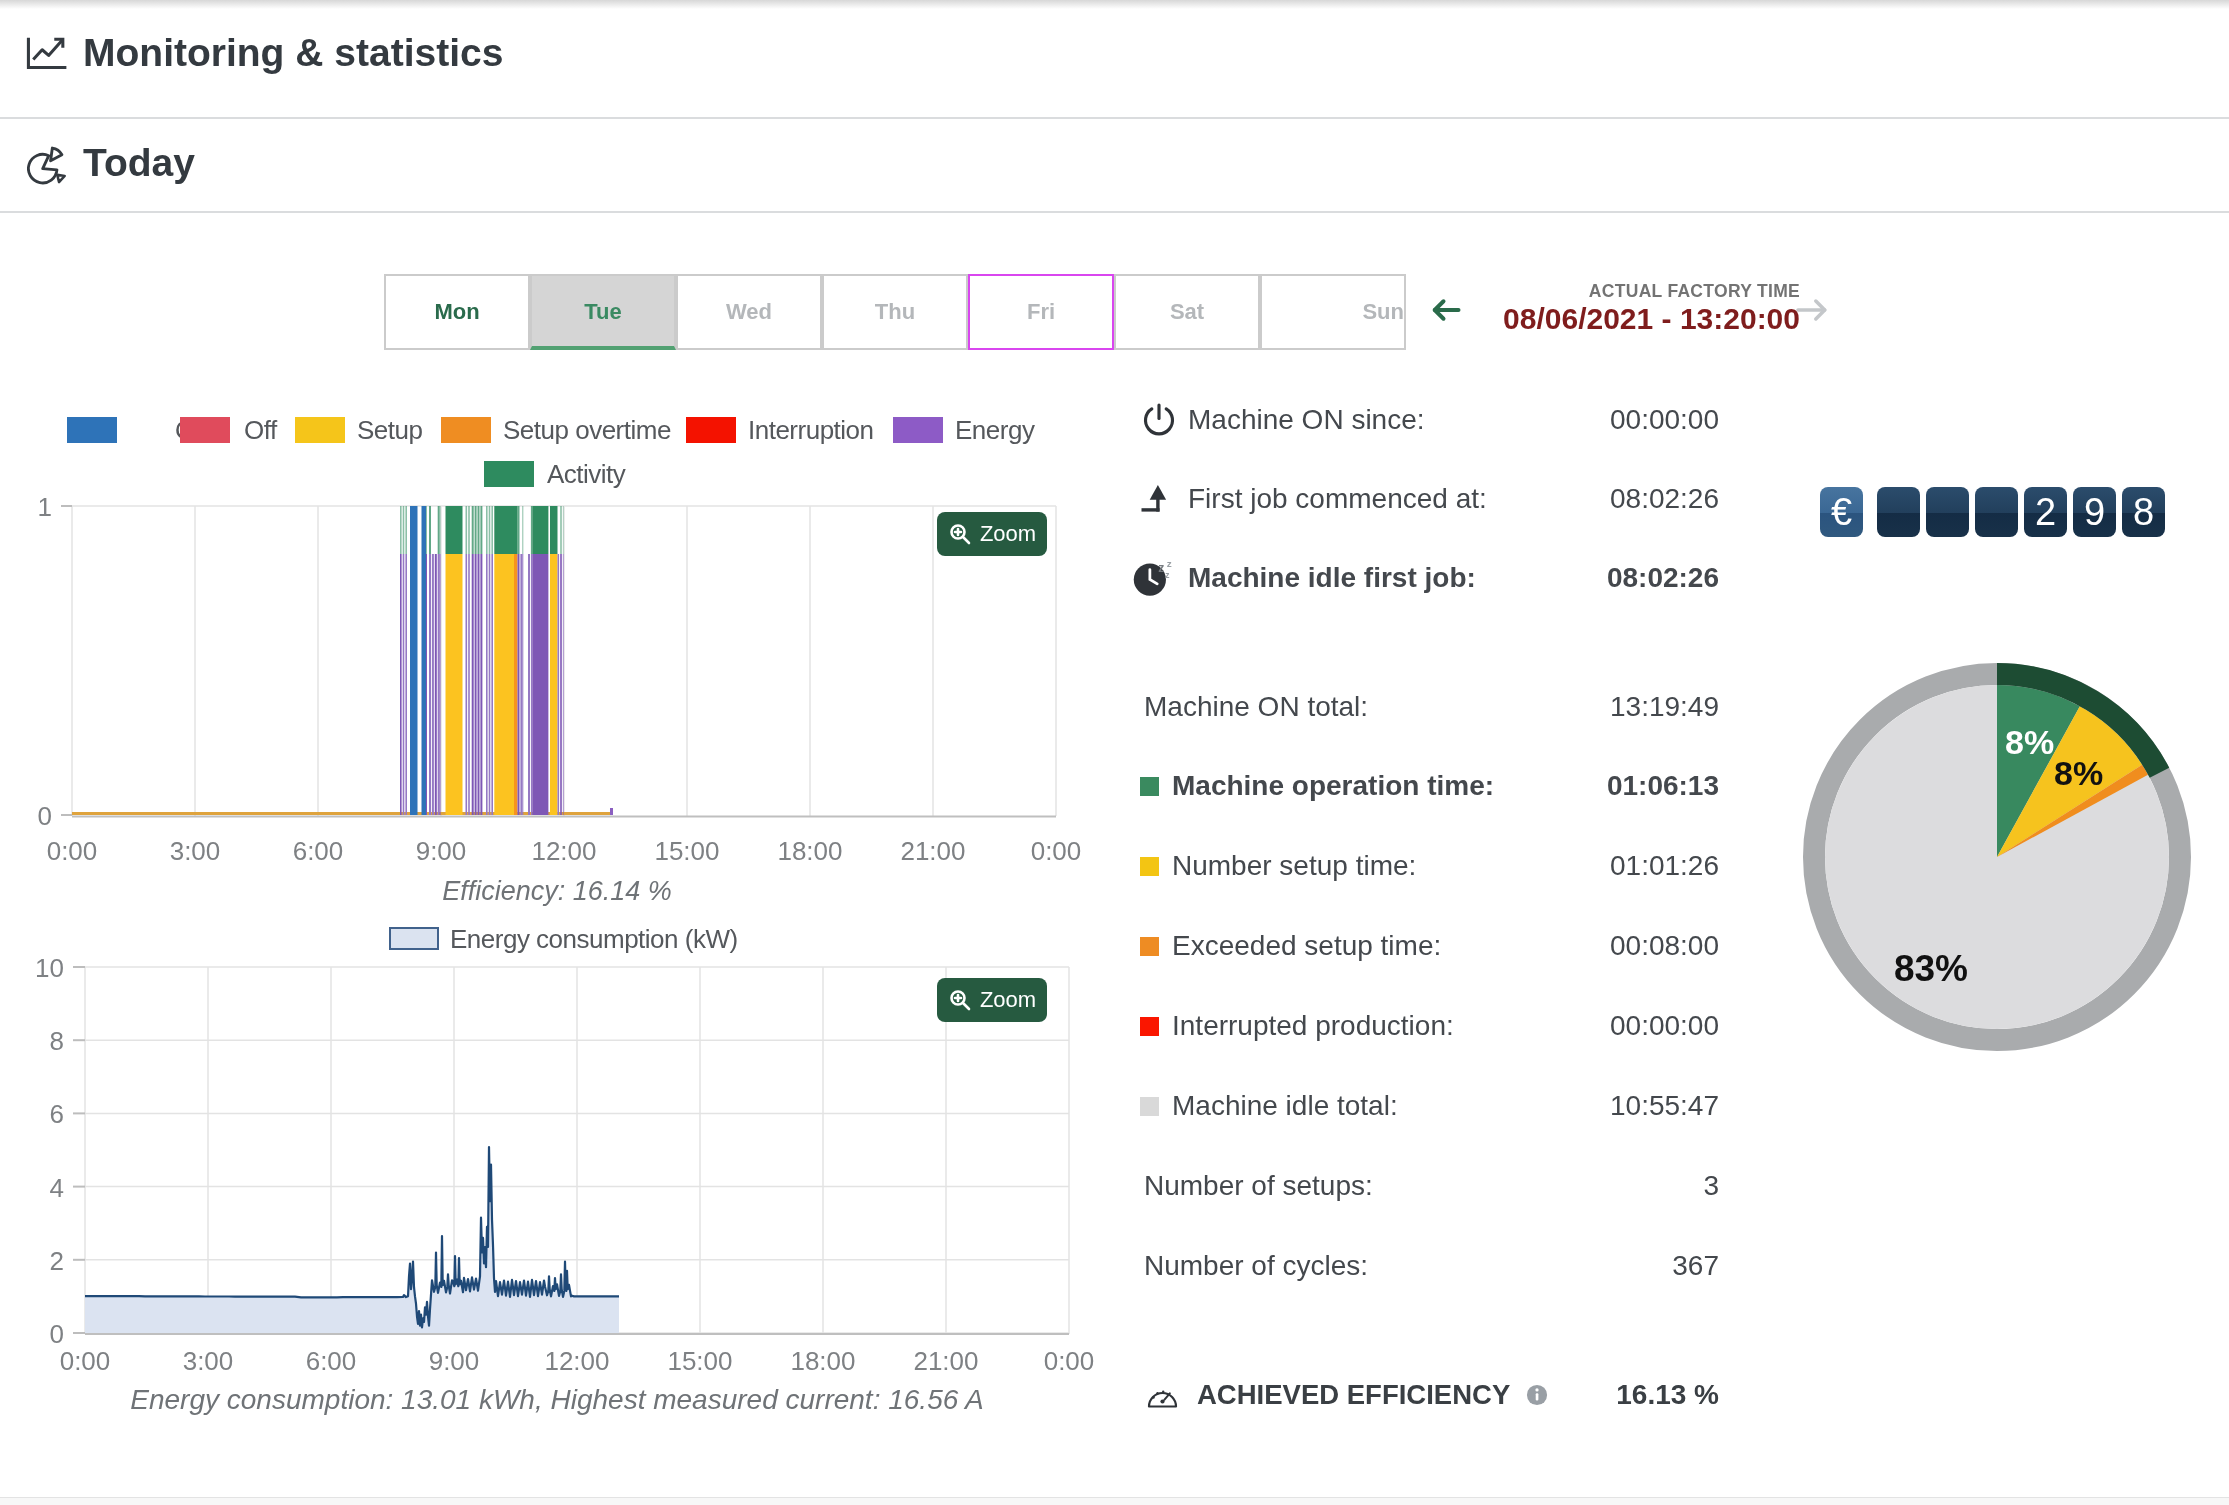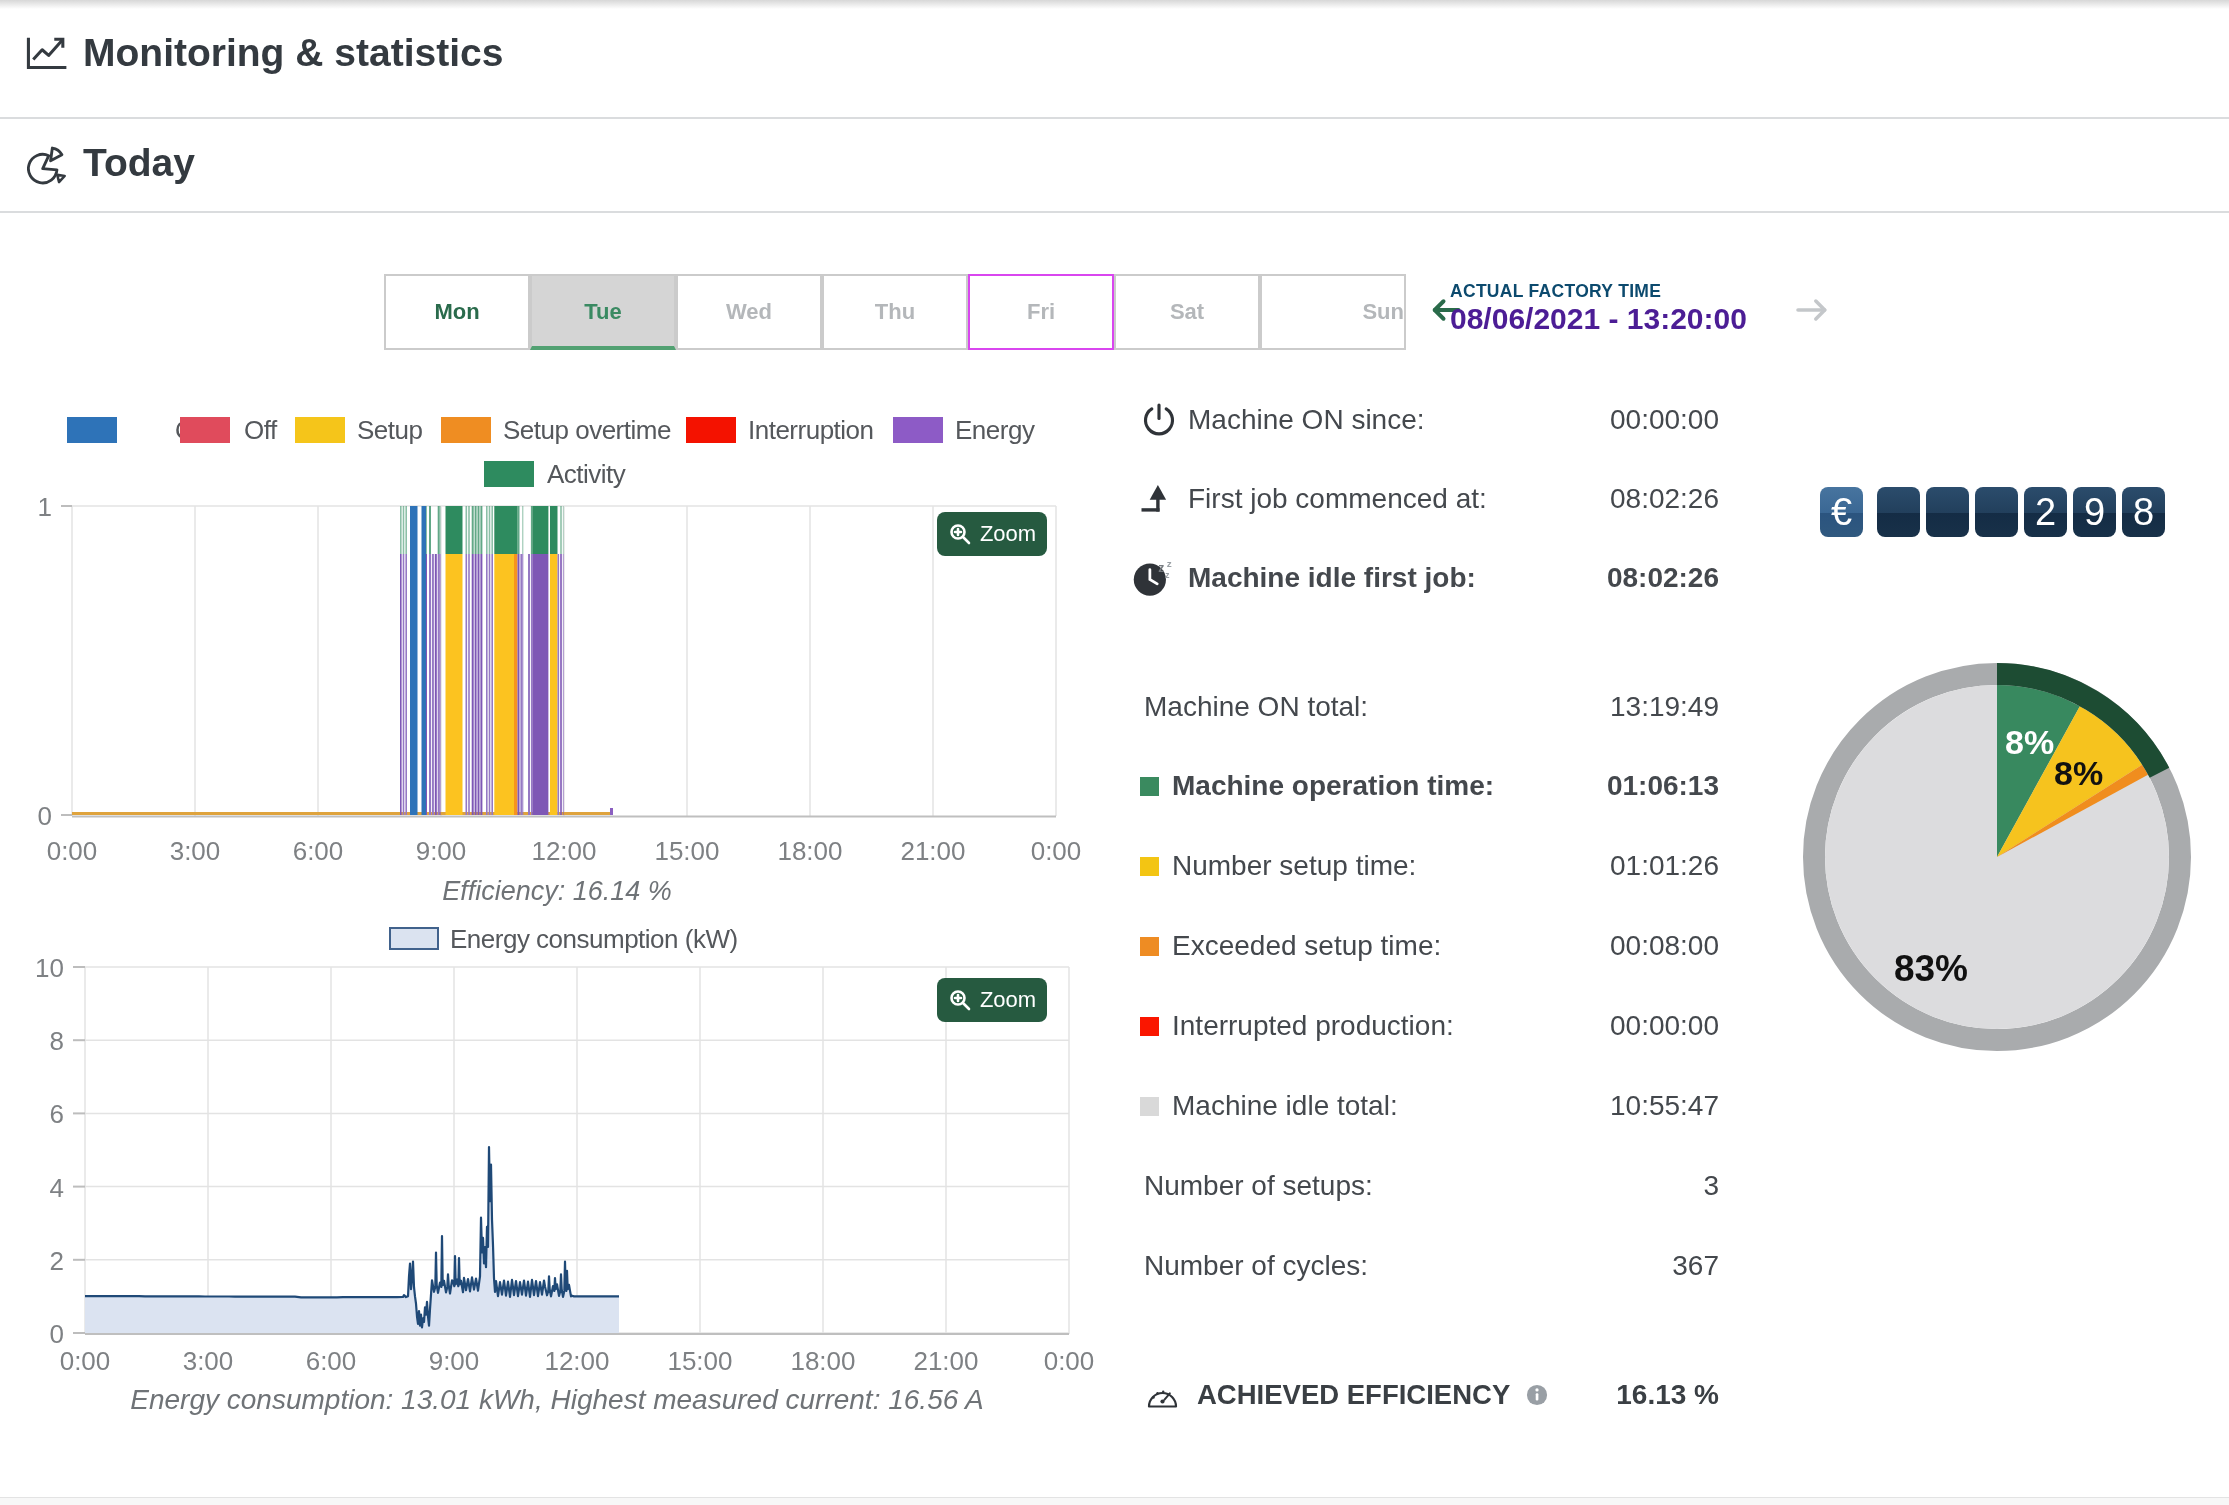--- a/index.html
+++ b/index.html
@@ -30,22 +30,22 @@
 <div style="position:absolute;left:530px;top:274px;width:146px;height:76px;box-sizing:border-box;border:2px solid #cbcbcb;background:#d5d5d5;color:#3a8a62;border-bottom:4px solid #52a172;font-size:22px;font-weight:bold;text-align:center;line-height:72px;">Tue</div>
 <div style="position:absolute;left:676px;top:274px;width:146px;height:76px;box-sizing:border-box;border:2px solid #cbcbcb;background:#fff;color:#b4b7ba;font-size:22px;font-weight:bold;text-align:center;line-height:72px;">Wed</div>
 <div style="position:absolute;left:822px;top:274px;width:146px;height:76px;box-sizing:border-box;border:2px solid #cbcbcb;background:#fff;color:#b4b7ba;font-size:22px;font-weight:bold;text-align:center;line-height:72px;">Thu</div>
 <div style="position:absolute;left:968px;top:274px;width:146px;height:76px;box-sizing:border-box;border:2px solid #d946ef;background:#fff;color:#b4b7ba;font-size:22px;font-weight:bold;text-align:center;line-height:72px;">Fri</div>
 <div style="position:absolute;left:1114px;top:274px;width:146px;height:76px;box-sizing:border-box;border:2px solid #cbcbcb;background:#fff;color:#b4b7ba;font-size:22px;font-weight:bold;text-align:center;line-height:72px;">Sat</div>
 <div style="position:absolute;left:1260px;top:274px;width:146px;height:76px;box-sizing:border-box;border:2px solid #cbcbcb;background:#fff;color:#b4b7ba;font-size:22px;font-weight:bold;text-align:right;line-height:72px;">Sun</div>
 <div style="position:absolute;left:1431px;top:297px;"><svg width="30" height="26" viewBox="0 0 24 20" fill="none" stroke="#2a6b4a" stroke-width="3.2" stroke-linecap="round" stroke-linejoin="round">
         <path d="M22 10 H3"></path>
         <path d="M10 3 L3 10 l7 7"></path>
       </svg></div>
-<div style="position:absolute;left:1450px;top:281px;width:350px;text-align:left;font-size:17.5px;font-weight:bold;color:#0c4a6e;letter-spacing:0.3px;">ACTUAL FACTORY TIME</div>
-<div style="position:absolute;left:1450px;top:302px;width:350px;text-align:left;font-size:30px;font-weight:bold;color:#4c1d95;">08/06/2021 - 13:20:00</div>
+<div style="position:absolute;left:1450px;top:281px;width:350px;text-align:right;font-size:17.5px;font-weight:bold;color:#737373;letter-spacing:0.3px;">ACTUAL FACTORY TIME</div>
+<div style="position:absolute;left:1450px;top:302px;width:350px;text-align:right;font-size:30px;font-weight:bold;color:#7f1d1d;">08/06/2021 - 13:20:00</div>
 <div style="position:absolute;left:1794px;top:296px;"><svg width="36" height="28" viewBox="0 0 28 22" fill="none" stroke="#c4c7ca" stroke-width="2.8" stroke-linecap="round" stroke-linejoin="round">
         <path d="M3 11 H24"></path>
         <path d="M17 4 l7 7 -7 7"></path>
       </svg></div>
 
 <div style="position:absolute;left:67px;top:417px;width:50px;height:26px;background:#2e73b8;"></div>
 <div style="position:absolute;left:131px;top:413px;height:34px;line-height:34px;font-size:26px;letter-spacing:-0.5px;color:#55585c;margin-left:44px;">On</div>
 <div style="position:absolute;left:180px;top:417px;width:50px;height:26px;background:#e04b5c;"></div>
 <div style="position:absolute;left:244px;top:413px;height:34px;line-height:34px;font-size:26px;letter-spacing:-0.5px;color:#55585c;">Off</div>
 <div style="position:absolute;left:295px;top:417px;width:50px;height:26px;background:#f5c51a;"></div>

